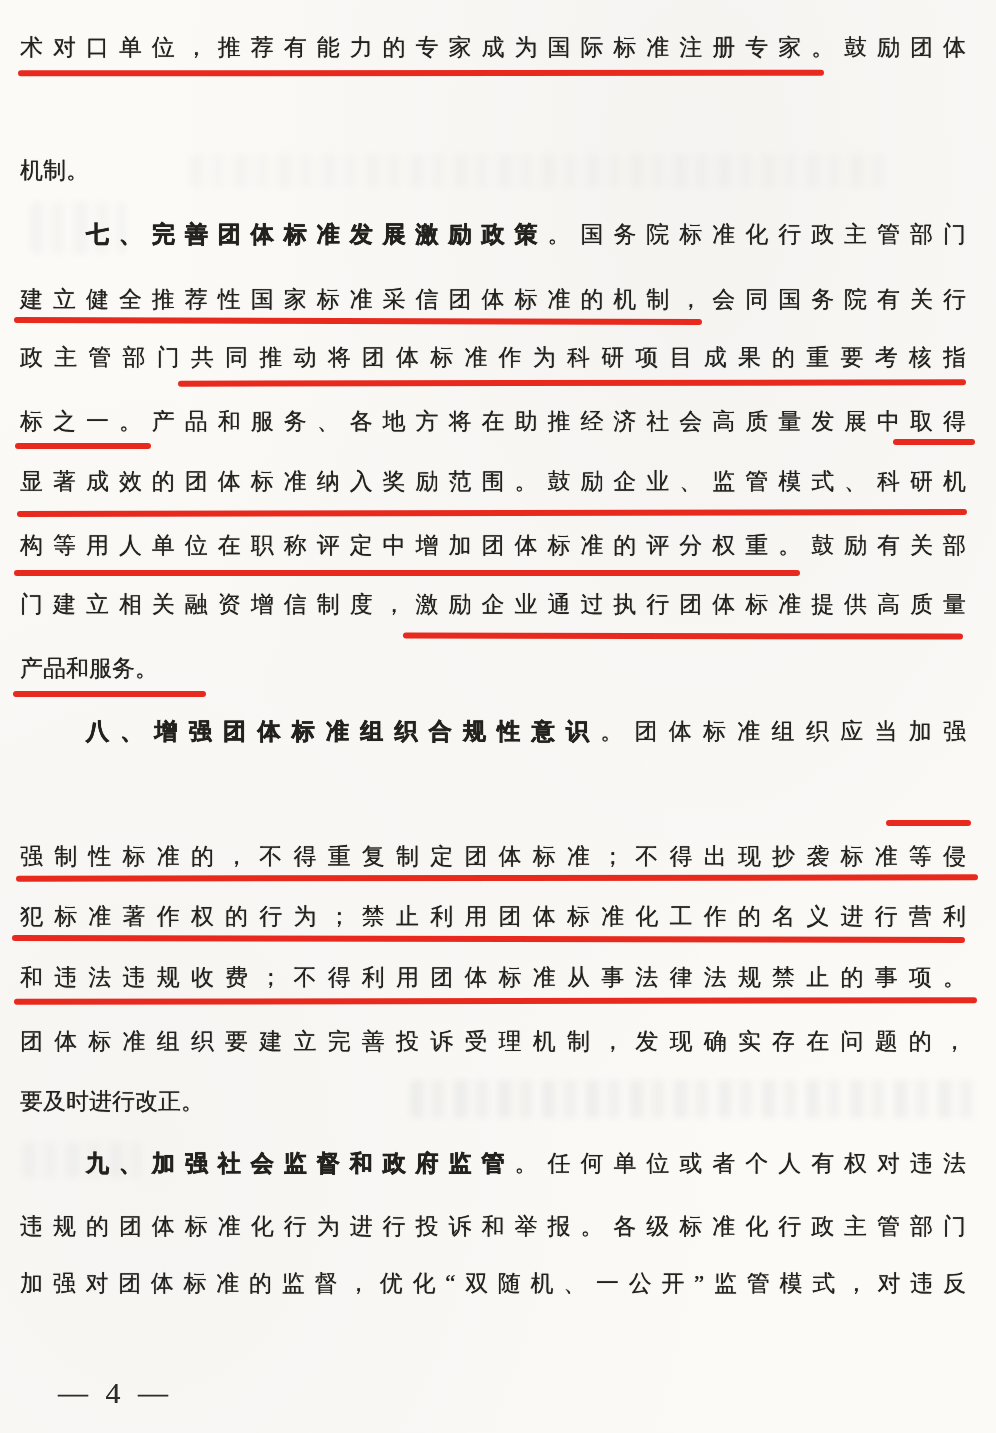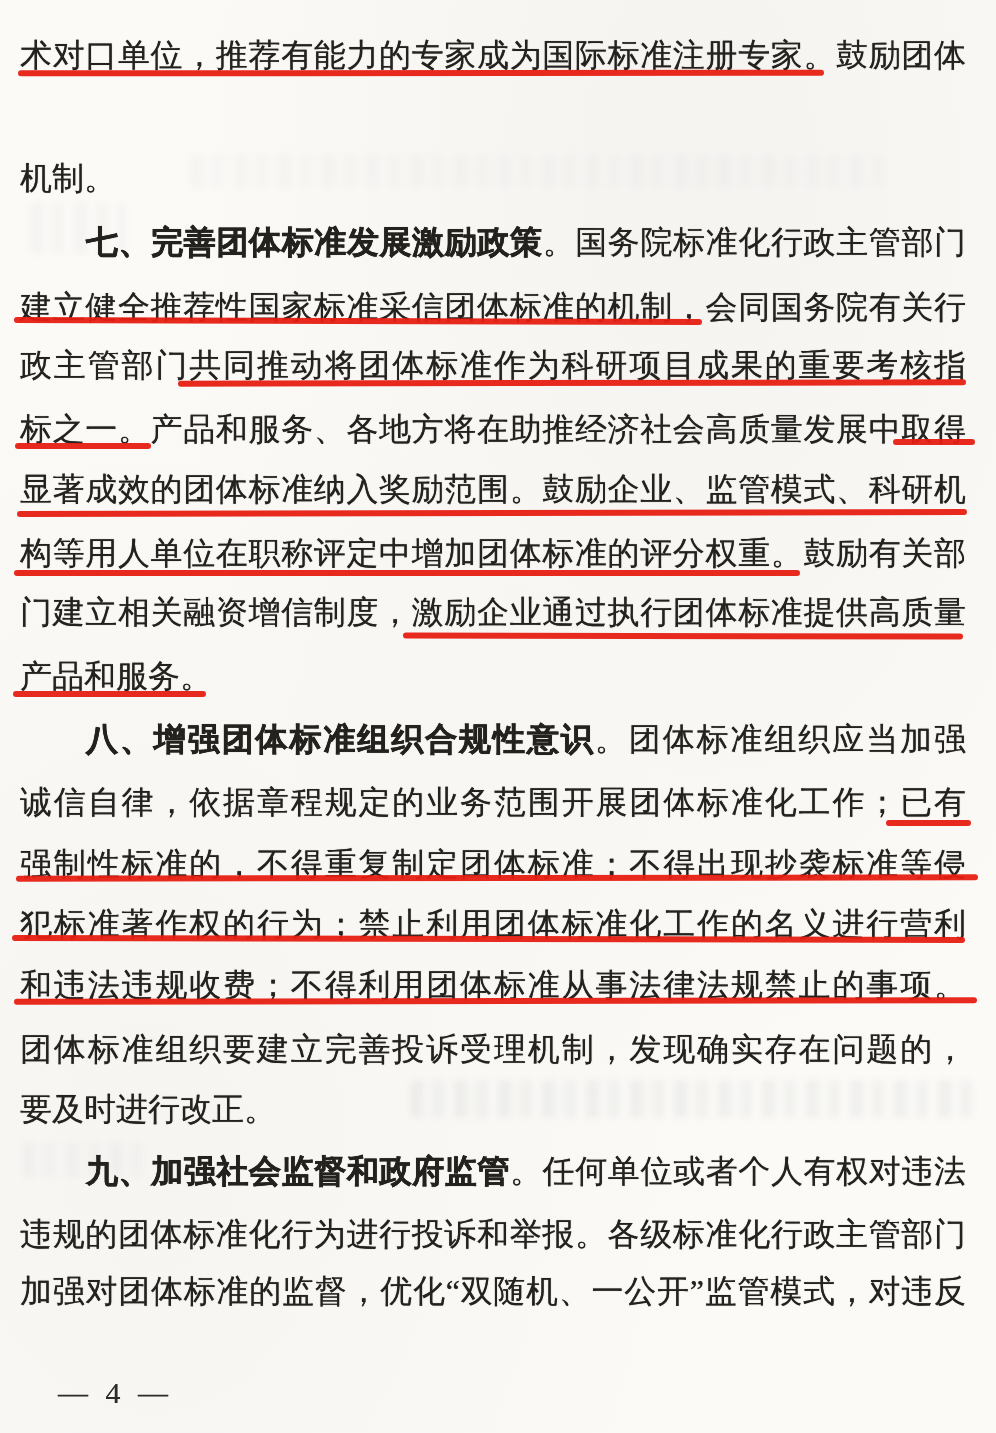--- a/index.html
+++ b/index.html
@@ -16,27 +16,26 @@
   }
   .page{
     position:relative;width:996px;height:1433px;
     background:
       radial-gradient(ellipse at 70% 12%, rgba(120,120,125,0.05), transparent 55%),
       radial-gradient(ellipse at 15% 80%, rgba(120,120,125,0.04), transparent 50%),
       var(--paper);
   }
   .line{
     position:absolute;left:20px;width:946px;
-    font-size:32px;line-height:40px;
+    font-size:23px;line-height:40px;
     color:var(--ink);
     text-align:justify;
     text-align-last:justify;
     text-shadow:0 0 0.7px rgba(42,40,36,0.85);
     letter-spacing:0;
-    margin-top:7px;
   }
   .line.end{text-align:right;text-align-last:left;}
   .line.hd{text-indent:66px;}
   .line .b{
     font-weight:700;
     font-family:Liberation Mono, monospace;
     -webkit-text-stroke:0.4px var(--ink);
   }
   .redline{
     position:absolute;height:6px;
@@ -97,21 +96,20 @@
   <div class="line" style="top:280px">建立健全推荐性国家标准采信团体标准的机制，会同国务院有关行</div>
   <div class="line" style="top:338px">政主管部门共同推动将团体标准作为科研项目成果的重要考核指</div>
   <div class="line" style="top:402px">标之一。产品和服务、各地方将在助推经济社会高质量发展中取得</div>
   <div class="line" style="top:462px">显著成效的团体标准纳入奖励范围。鼓励企业、监管模式、科研机</div>
   <div class="line" style="top:526px">构等用人单位在职称评定中增加团体标准的评分权重。鼓励有关部</div>
   <div class="line" style="top:585px">门建立相关融资增信制度，激励企业通过执行团体标准提供高质量</div>
   <div class="line end" style="top:649px">产品和服务。</div>
 
   <div class="line hd" style="top:712px"><span class="b">八、增强团体标准组织合规性意识</span><span>。团体标准组织应当加强</span></div>
 
-  <div class="line" style="top:775px">诚信自律，依据章程规定的业务范围开展团体标准化工作；已有</div>
   <div class="line" style="top:837px">强制性标准的，不得重复制定团体标准；不得出现抄袭标准等侵</div>
   <div class="line" style="top:897px">犯标准著作权的行为；禁止利用团体标准化工作的名义进行营利</div>
   <div class="line" style="top:958px">和违法违规收费；不得利用团体标准从事法律法规禁止的事项。</div>
   <div class="line" style="top:1022px">团体标准组织要建立完善投诉受理机制，发现确实存在问题的，</div>
   <div class="line end" style="top:1082px">要及时进行改正。</div>
 
   <div class="line hd" style="top:1144px"><span class="b">九、加强社会监督和政府监管</span><span>。任何单位或者个人有权对违法</span></div>
 
   <div class="line" style="top:1207px">违规的团体标准化行为进行投诉和举报。各级标准化行政主管部门</div>
   <div class="line" style="top:1264px">加强对团体标准的监督，优化“双随机、一公开”监管模式，对违反</div>

